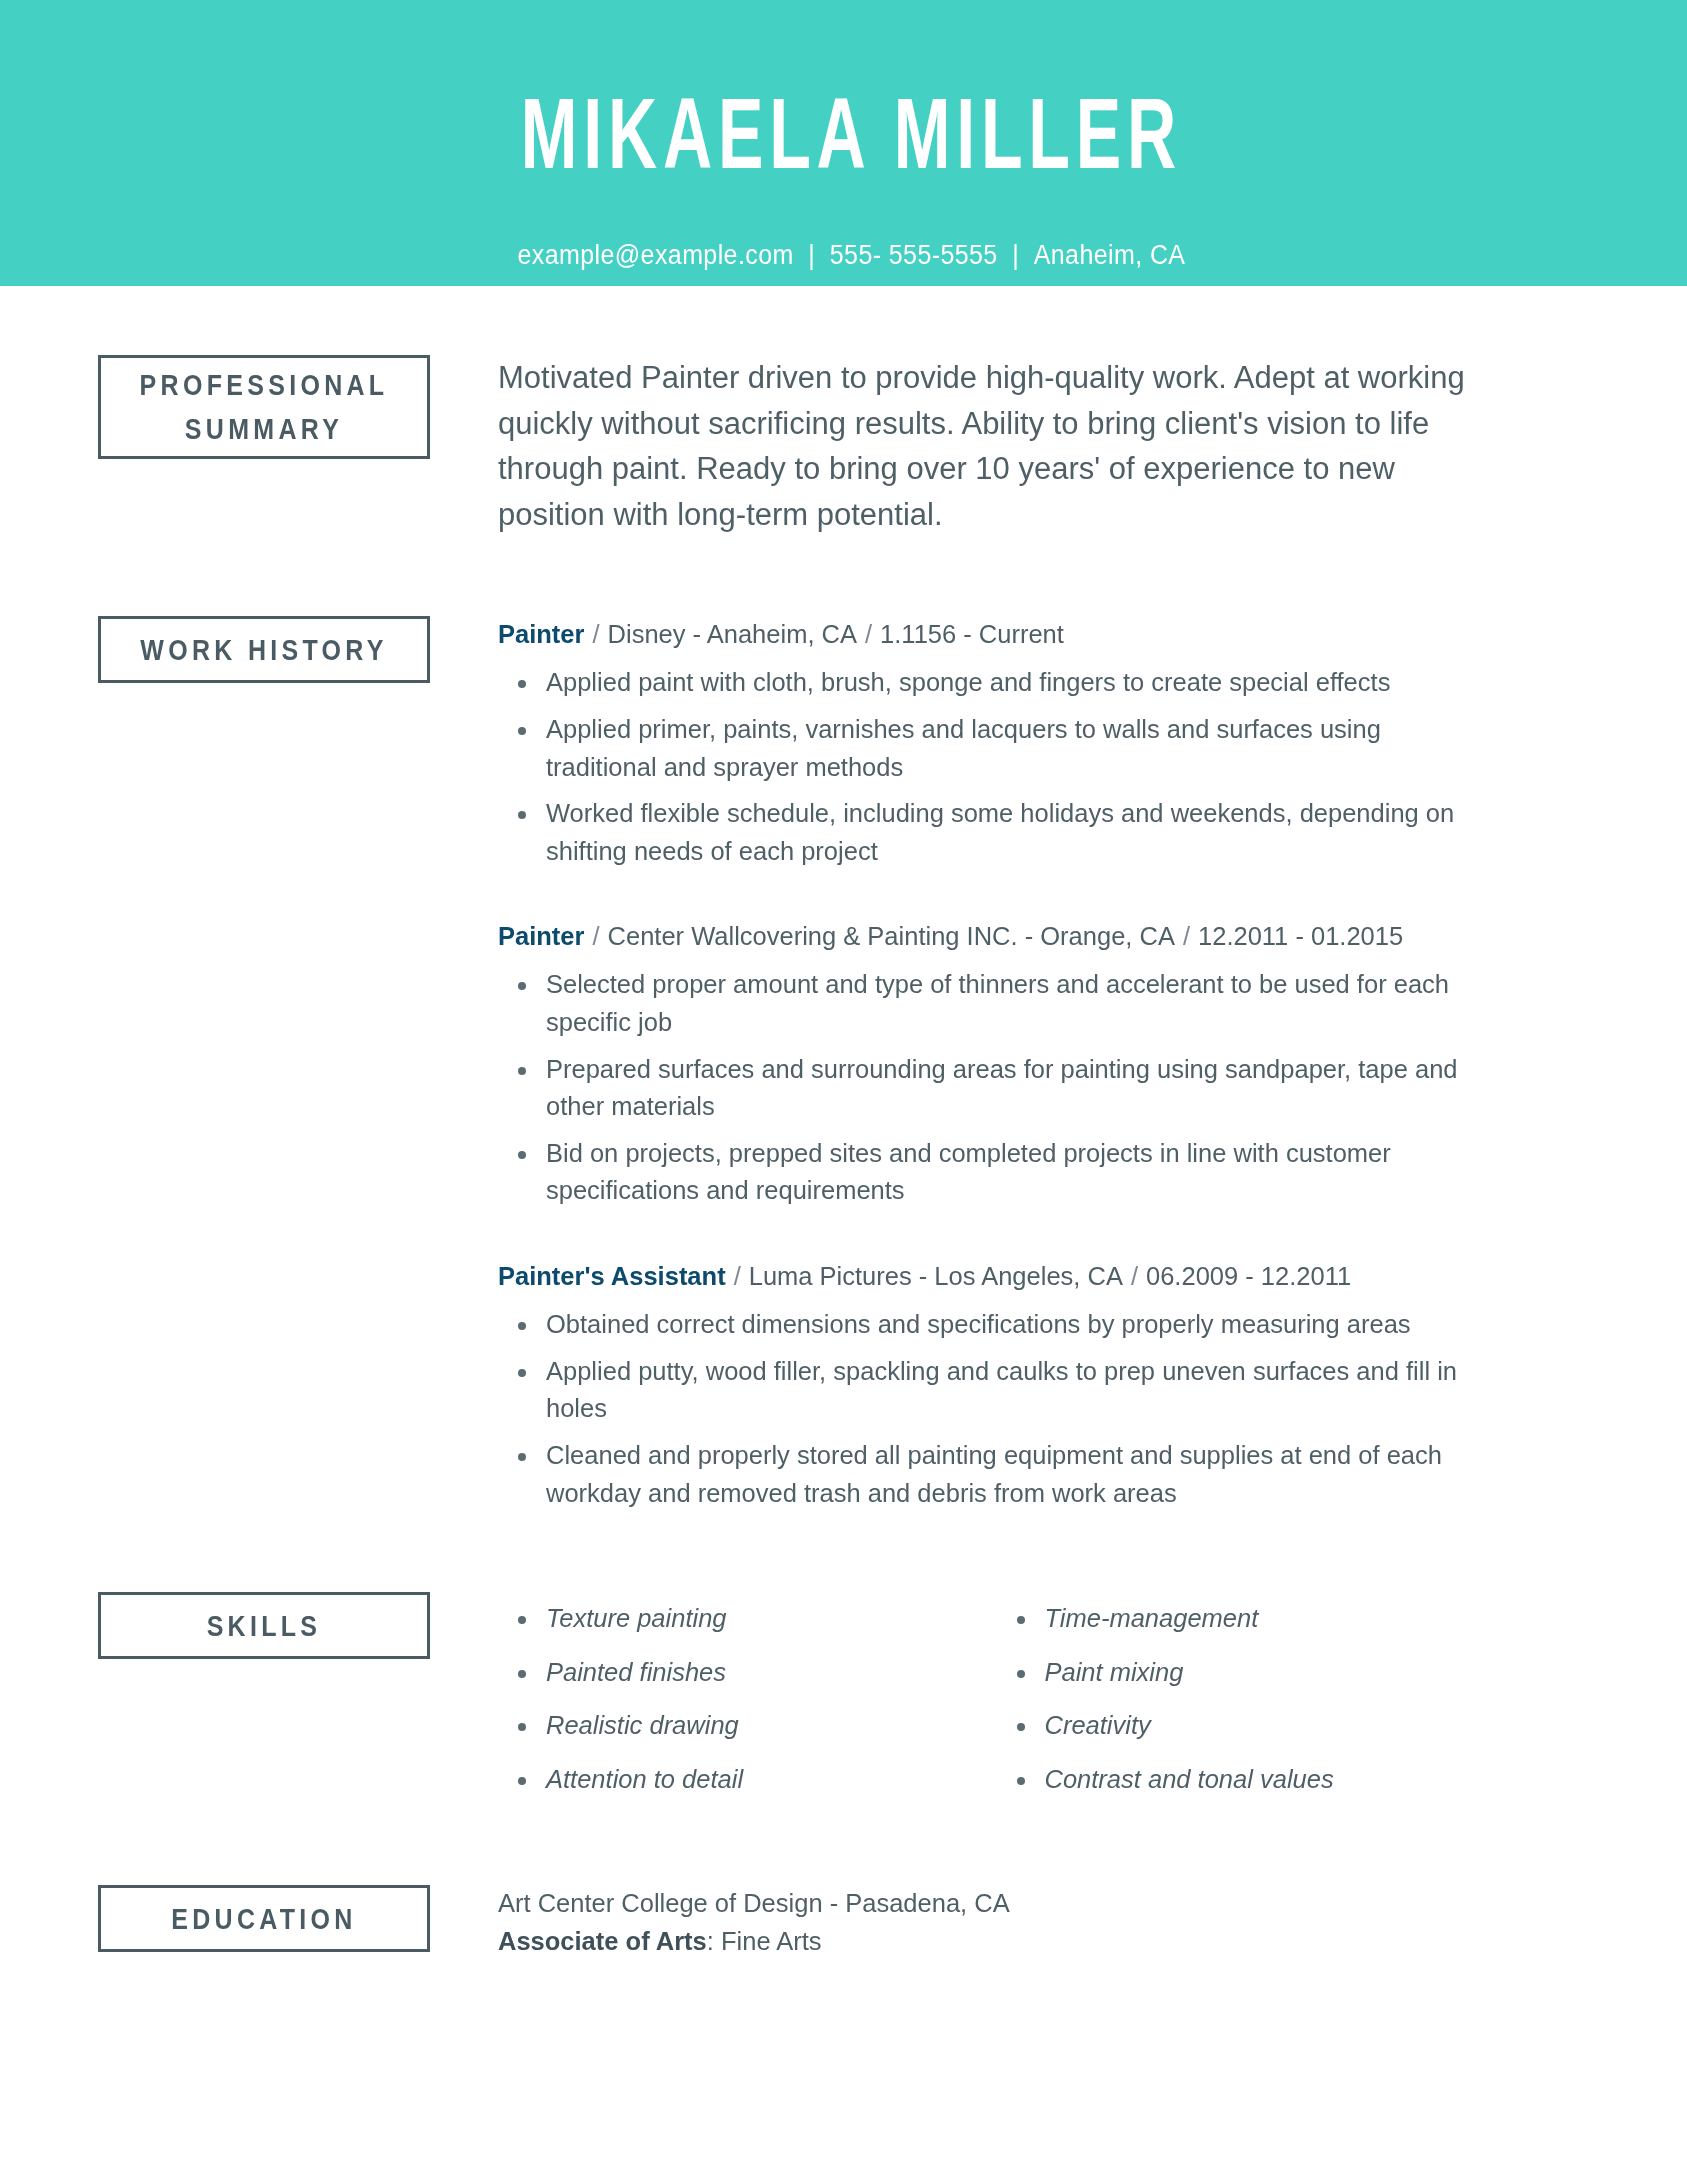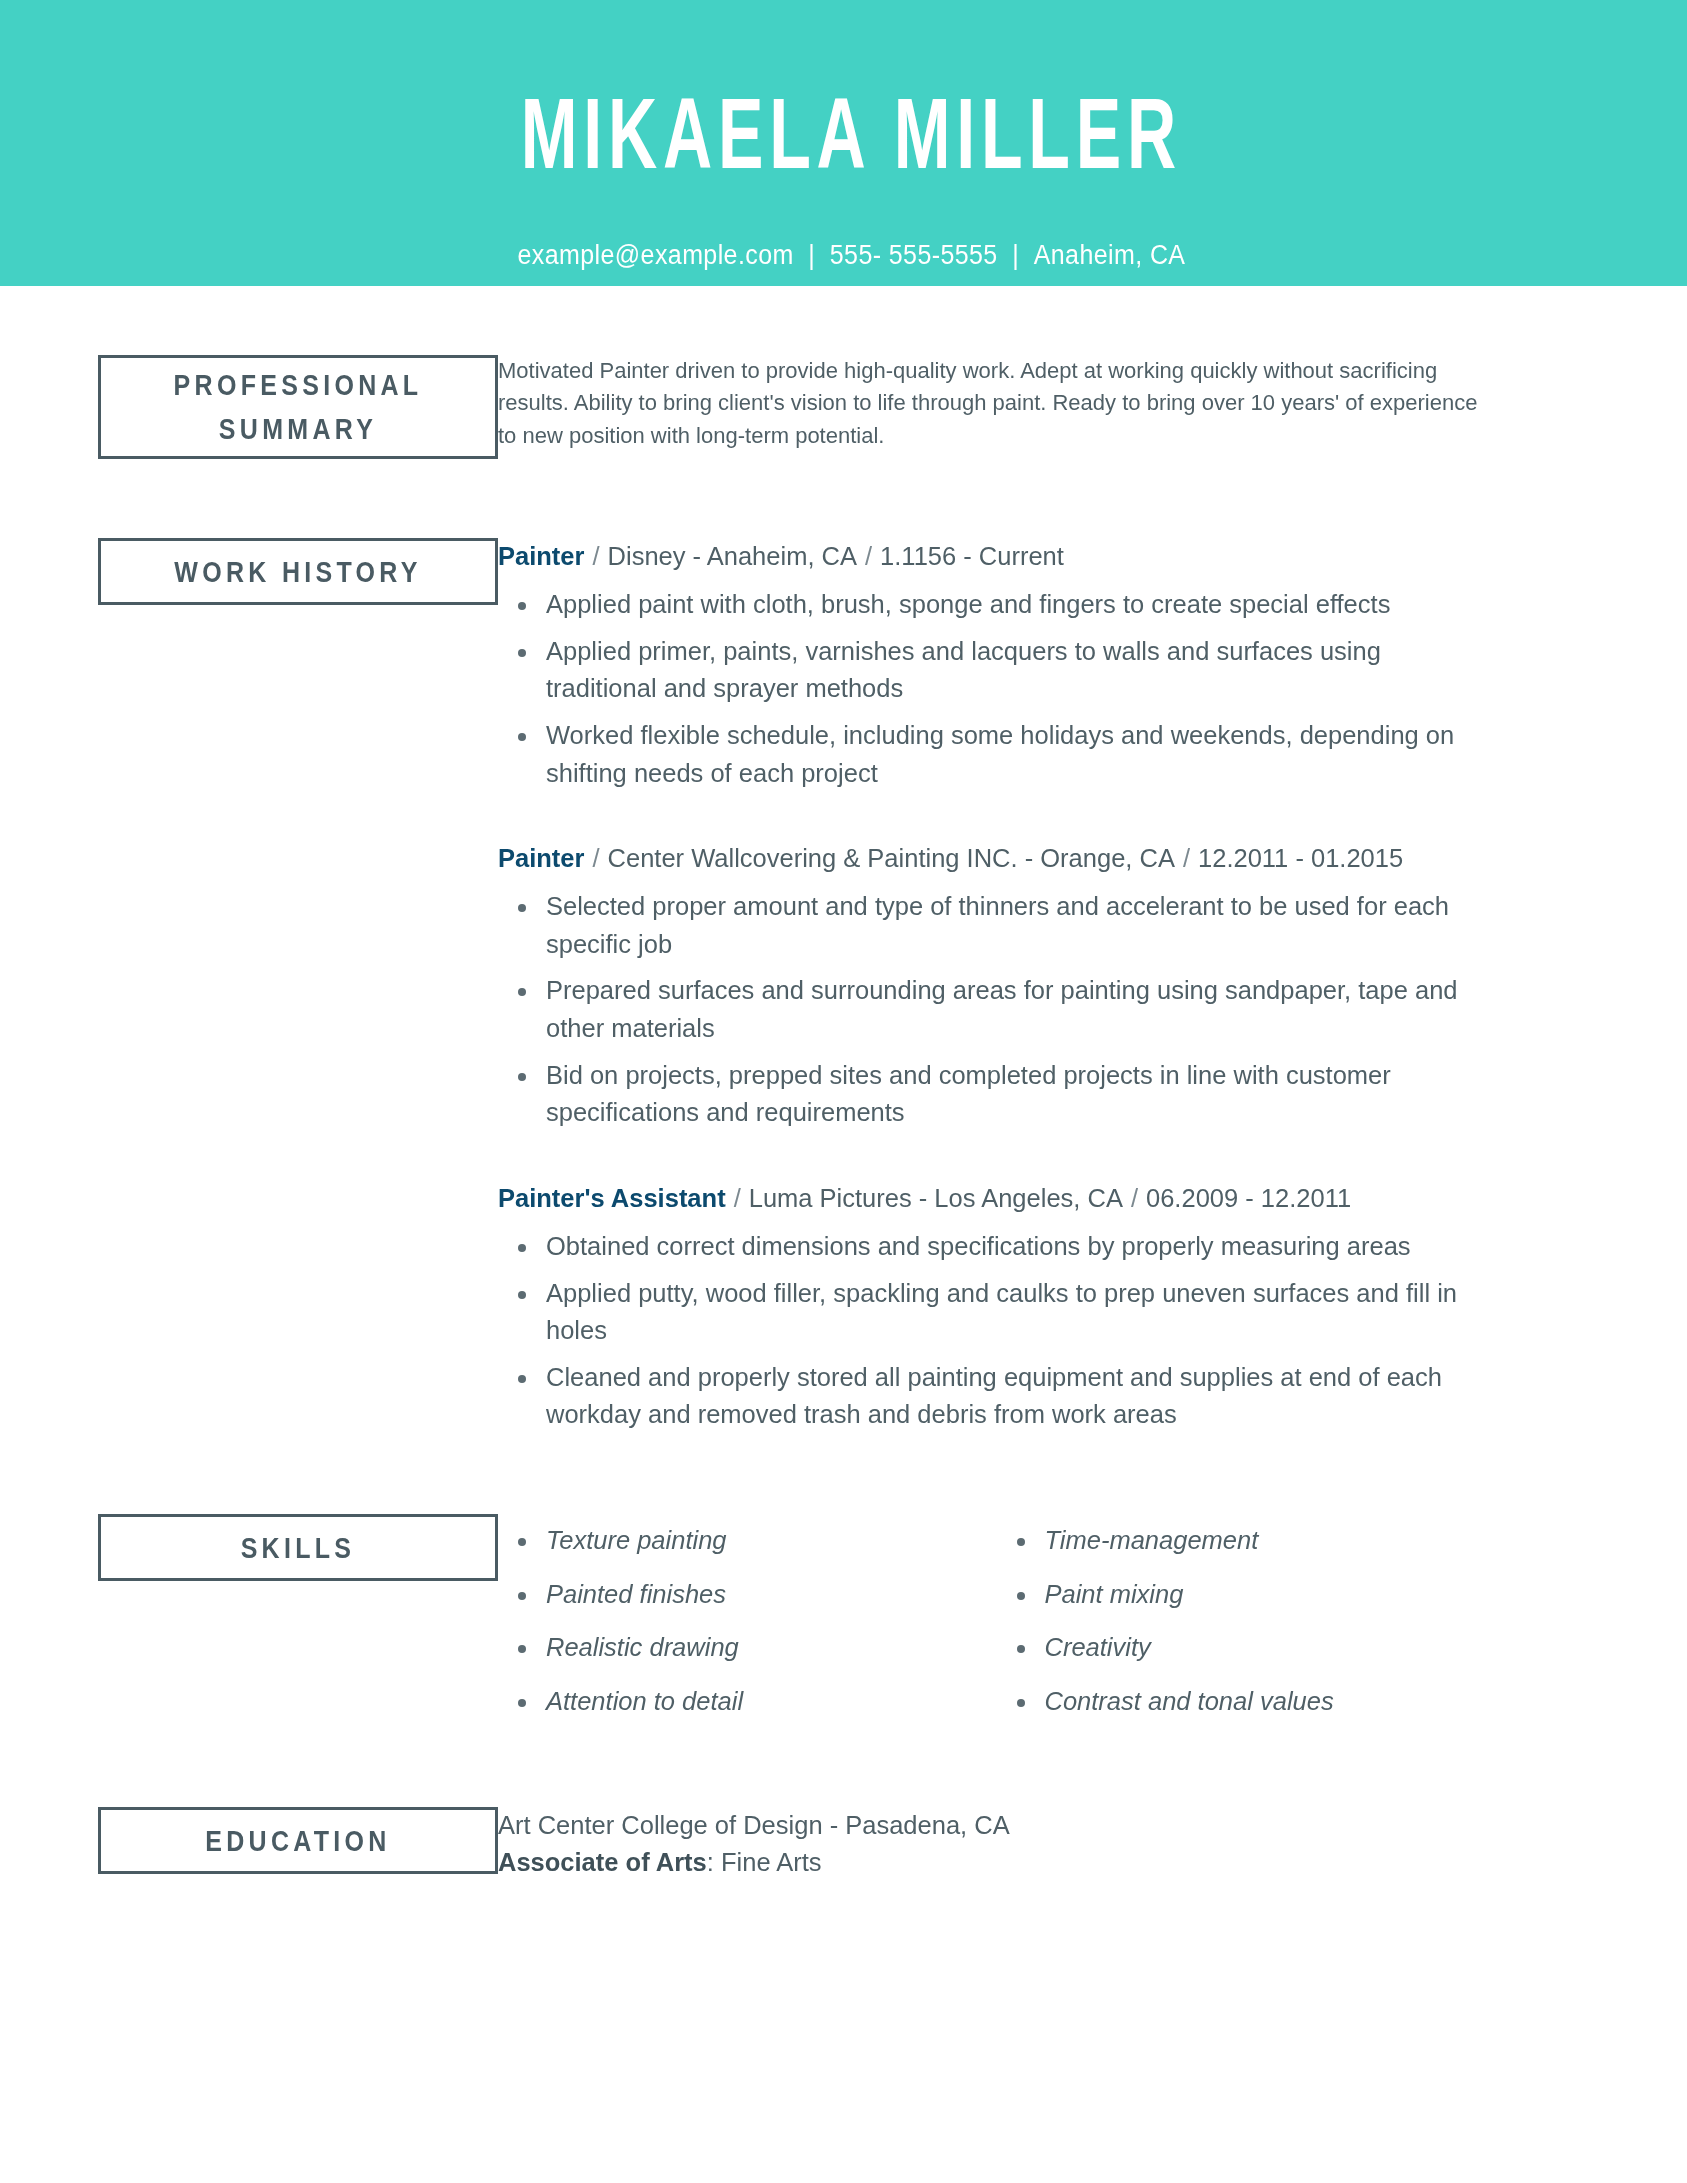--- a/index.html
+++ b/index.html
@@ -94,21 +94,21 @@
   .label-col {
     width: 498px;
     flex: 0 0 498px;
     box-sizing: border-box;
     padding-left: 98px;
   }
 
   .section-box {
     border: 3.3px solid #4A5B63;
     box-sizing: border-box;
-    width: 400px;
+    width: 332px;
     min-height: 66px;
     display: flex;
     align-items: center;
     justify-content: center;
     text-align: center;
     padding: 12px 6.6px;
   }
   .section-box-label {
     color: #4A5B63;
     font-size: 25px;
@@ -121,21 +121,21 @@
 
   .body-col {
     flex: 1 1 auto;
     padding-right: 192px;
     box-sizing: border-box;
   }
 
   
   .para {
     color: #4F5F66;
-    font-size: 22px;
+    font-size: 31px;
     line-height: 1.47;
     margin: 0;
     transform-origin: left top;
   }
 
   .job { margin: 0 0 0 0; }
   .job + .job { margin-top: 48px; }
 
   .job-head {
     color: #4F5F66;

